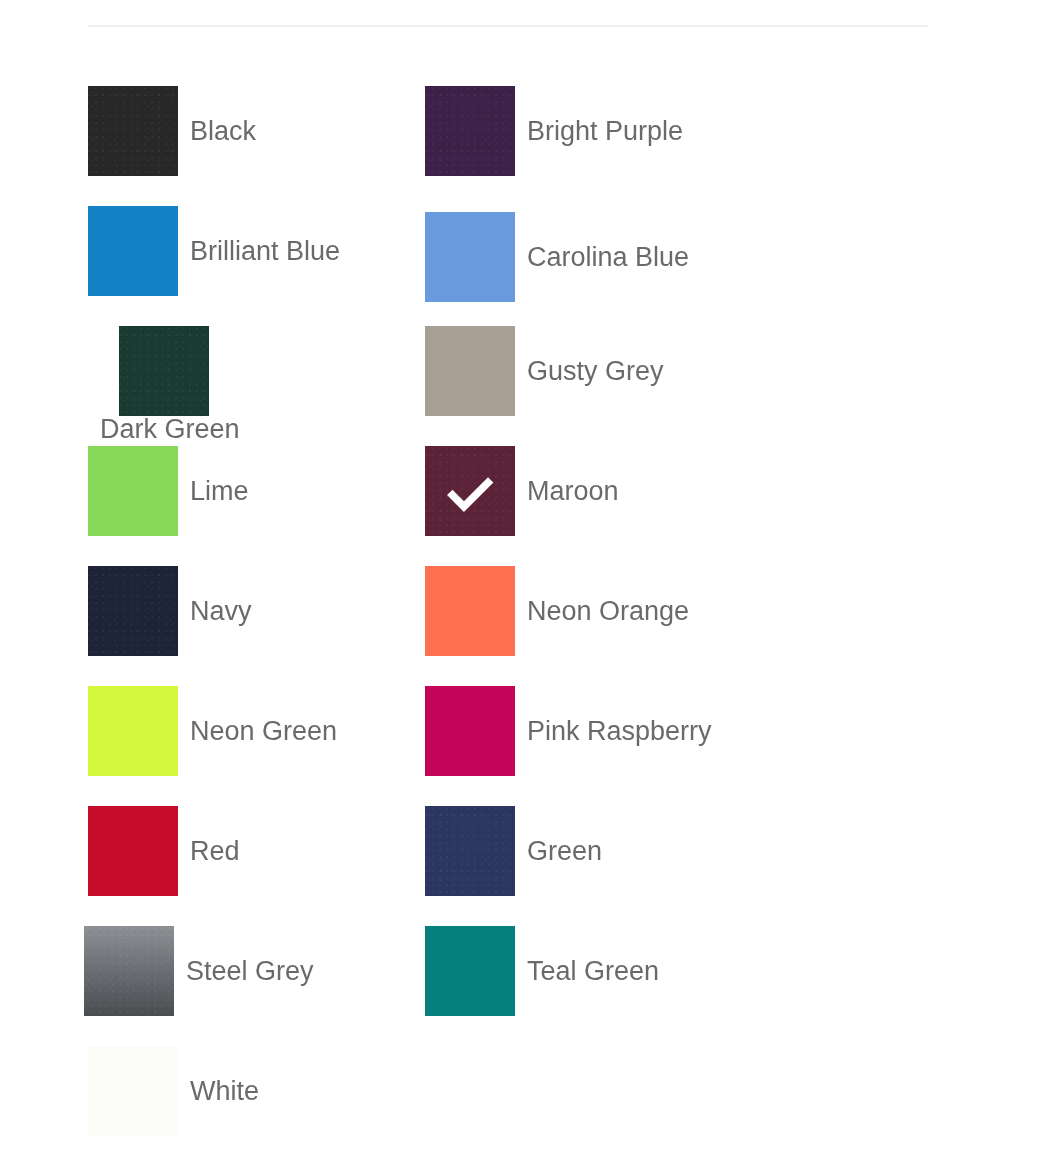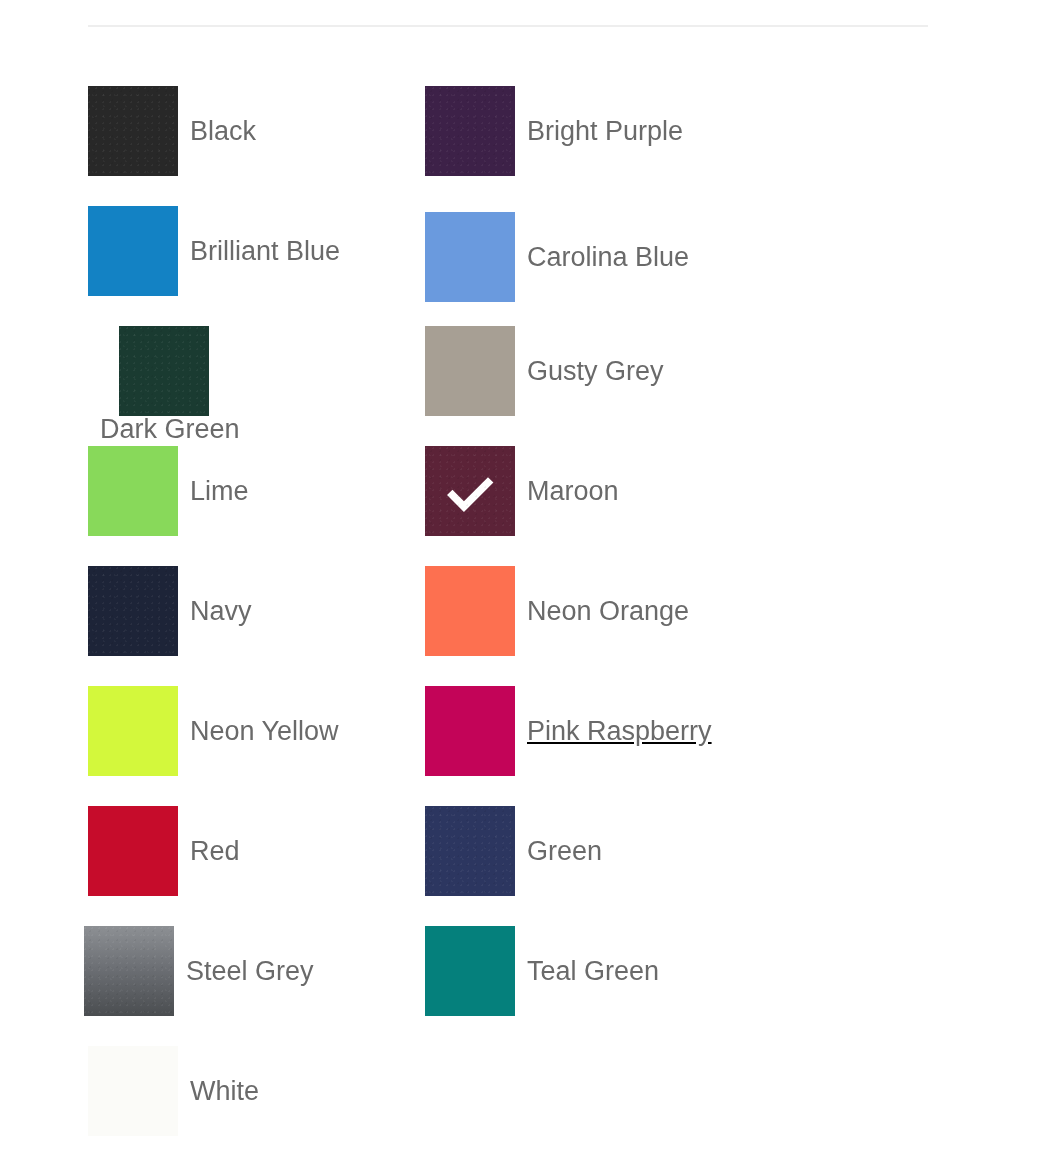--- a/index.html
+++ b/index.html
@@ -122,23 +122,23 @@
       <div class="swatch-option" style="left: 88px; top: 480px;">
         <div class="swatch-chip textured" title="Navy" style="background-color: rgb(29, 36, 56);"></div>
         <span class="swatch-label">Navy</span>
       </div>
       <div class="swatch-option" style="left: 425px; top: 480px;">
         <div class="swatch-chip" title="Neon Orange" style="background-color: rgb(253, 112, 80);"></div>
         <span class="swatch-label">Neon Orange</span>
       </div>
       <div class="swatch-option" style="left: 88px; top: 600px;">
         <div class="swatch-chip" title="Neon Yellow" style="background-color: rgb(211, 248, 60);"></div>
-        <span class="swatch-label">Neon Yellow</span>
+        <span class="swatch-label">Neon Green</span>
       </div>
-      <div class="swatch-option" style="left: 425px; top: 600px; text-decoration: underline;">
+      <div class="swatch-option" style="left: 425px; top: 600px;">
         <div class="swatch-chip" title="Pink Raspberry" style="background-color: rgb(195, 4, 88);"></div>
         <span class="swatch-label">Pink Raspberry</span>
       </div>
       <div class="swatch-option" style="left: 88px; top: 720px;">
         <div class="swatch-chip" title="Red" style="background-color: rgb(198, 12, 43);"></div>
         <span class="swatch-label">Red</span>
       </div>
       <div class="swatch-option" style="left: 425px; top: 720px;">
         <div class="swatch-chip textured" title="Royal" style="background-color: rgb(44, 54, 96);"></div>
         <span class="swatch-label">Green</span>

